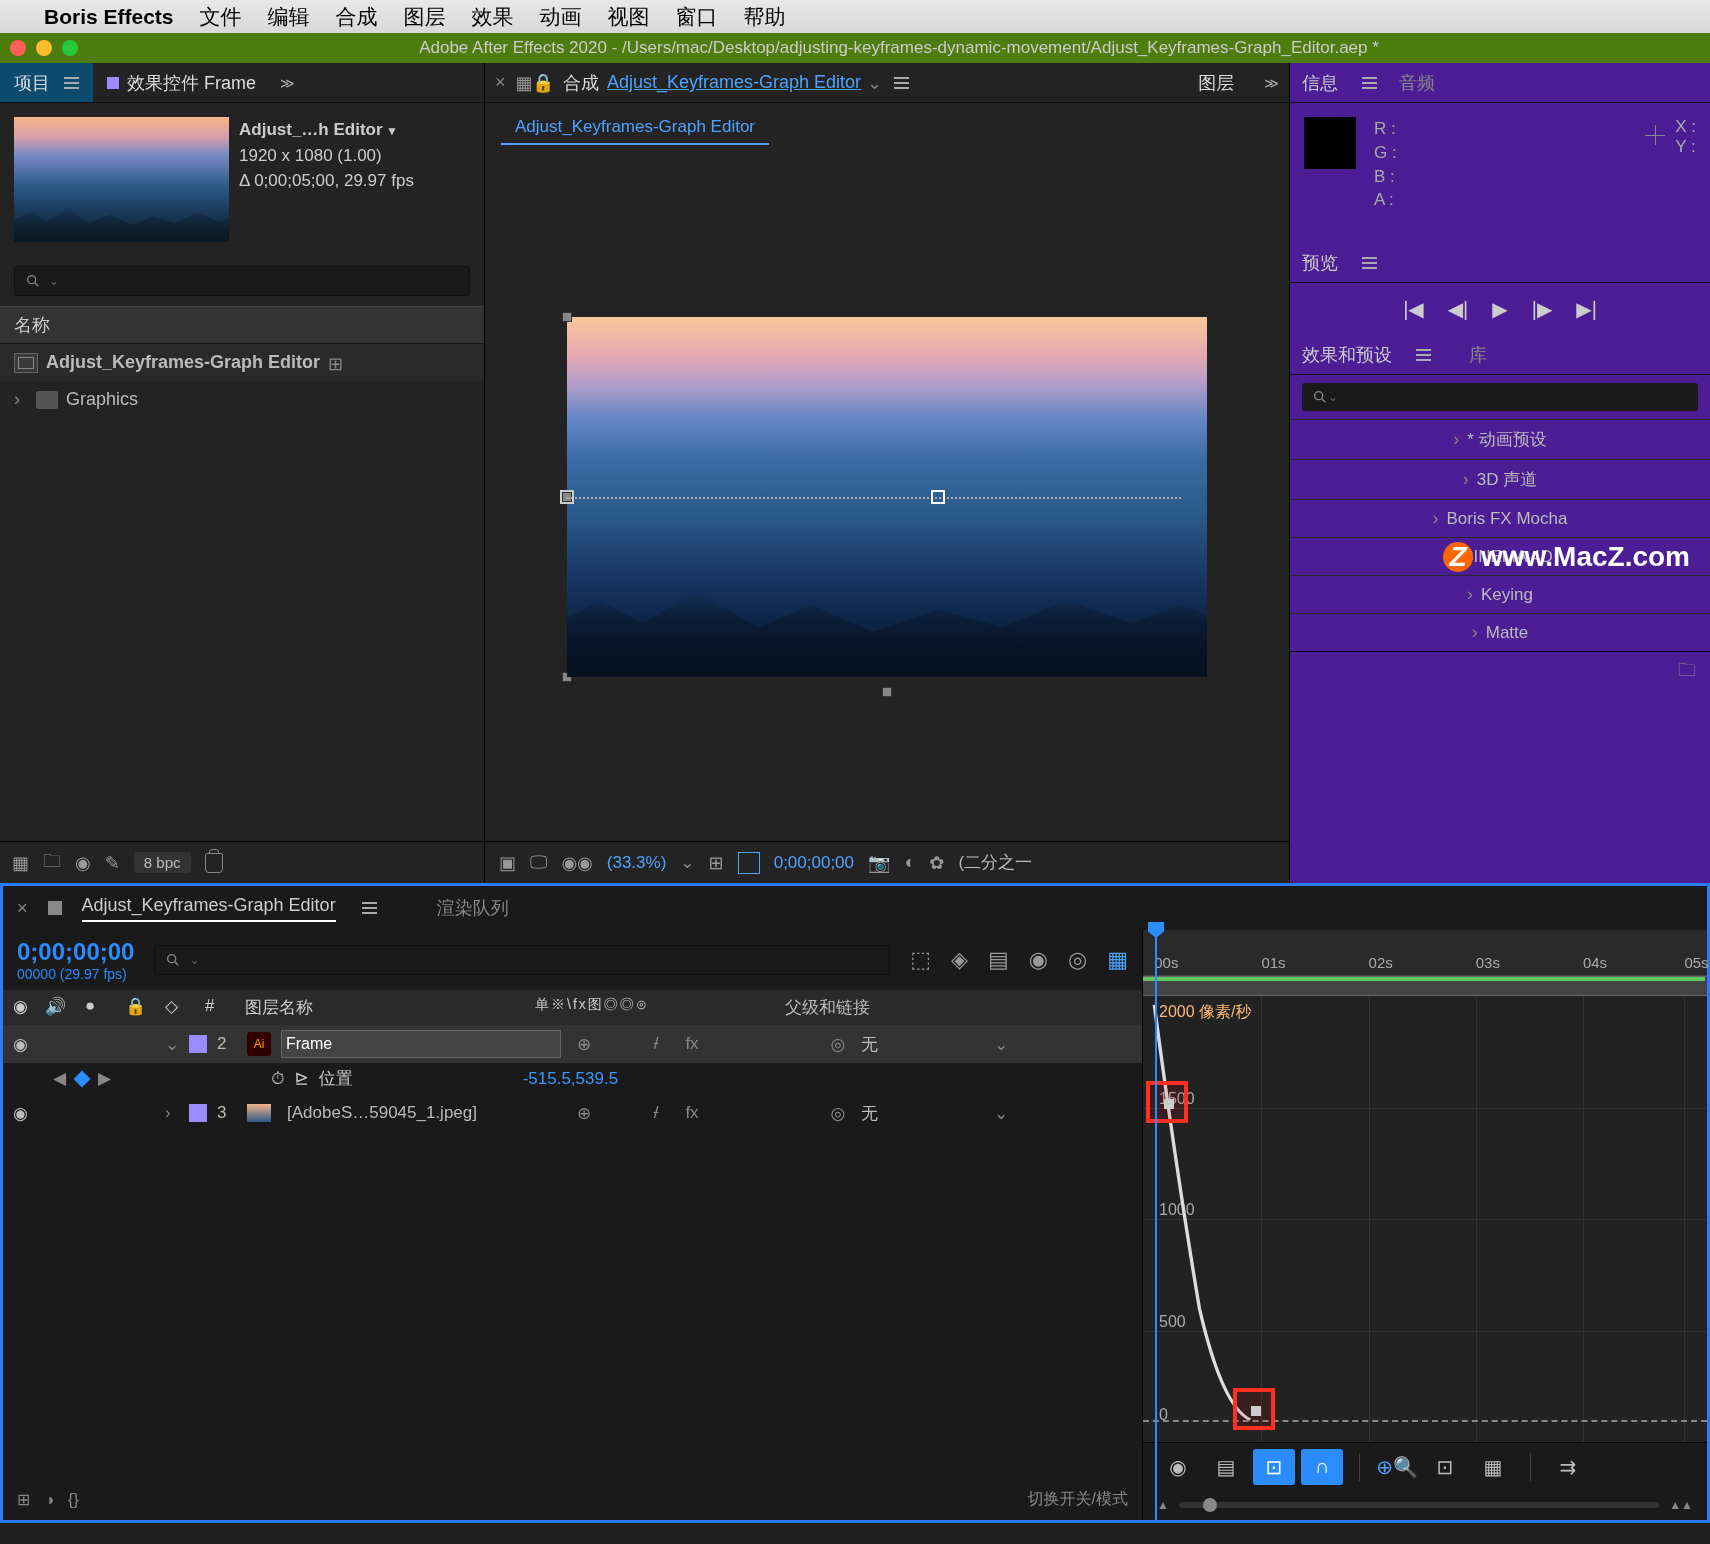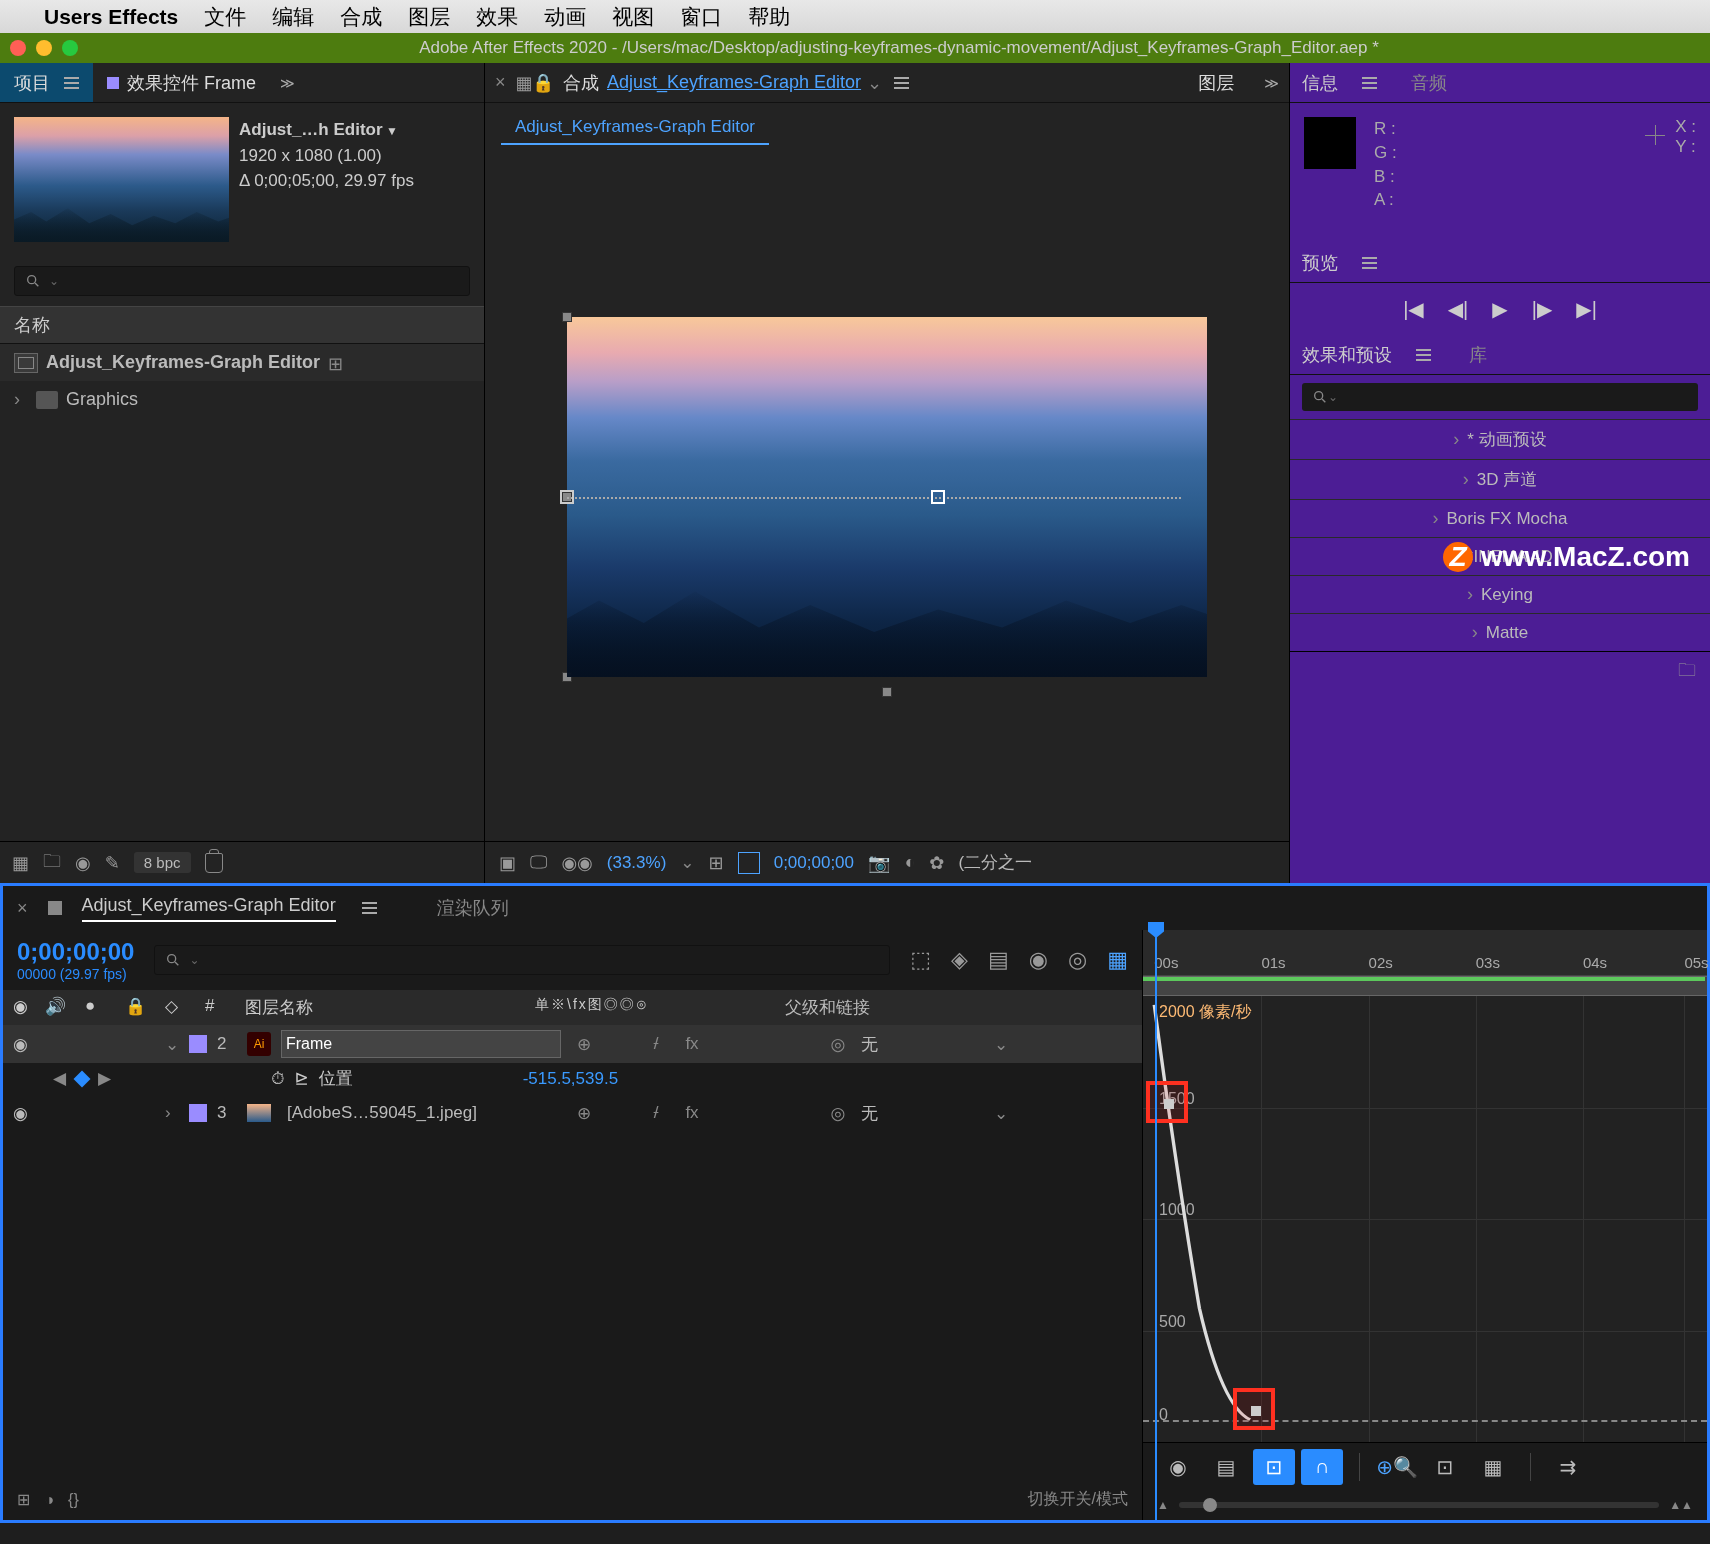--- a/index.html
+++ b/index.html
@@ -142,21 +142,21 @@
 .zoombar { height: 30px; display: flex; align-items: center; padding: 0 14px; gap: 10px; }
 .mtnsm, .mtnlg { color: #888; }
 .ztrack { flex: 1; height: 6px; background: #333; border-radius: 3px; position: relative; }
 .zthumb { position: absolute; left: 5%; top: -4px; width: 14px; height: 14px; background: #888; border-radius: 50%; }
 </style>
 </head>
 <body>
 
 <div class="menubar">
   <span class="apple"></span>
-  <span class="appname">Users Effects</span>
+  <span class="appname">Boris Effects</span>
   <span>文件</span>
   <span>编辑</span>
   <span>合成</span>
   <span>图层</span>
   <span>效果</span>
   <span>动画</span>
   <span>视图</span>
   <span>窗口</span>
   <span>帮助</span>
 </div>
@@ -260,21 +260,21 @@
       <span class="icon">◐</span>
       <span class="icon">✿</span>
       <span>(二分之一</span>
     </div>
   </div>
 
   <div class="rpanel">
     <div class="rtabbar">
       <span>信息</span>
       <span class="menuicon"></span>
-      <span style="margin-left:16px;color:#888">音频</span>
+      <span style="margin-left:4px;color:#888">音频</span>
     </div>
     <div class="info-body">
       <div class="info-swatch"></div>
       <div class="info-rgb">
         <div>R :</div>
         <div>G :</div>
         <div>B :</div>
         <div>A :</div>
       </div>
       <div class="info-xy">

